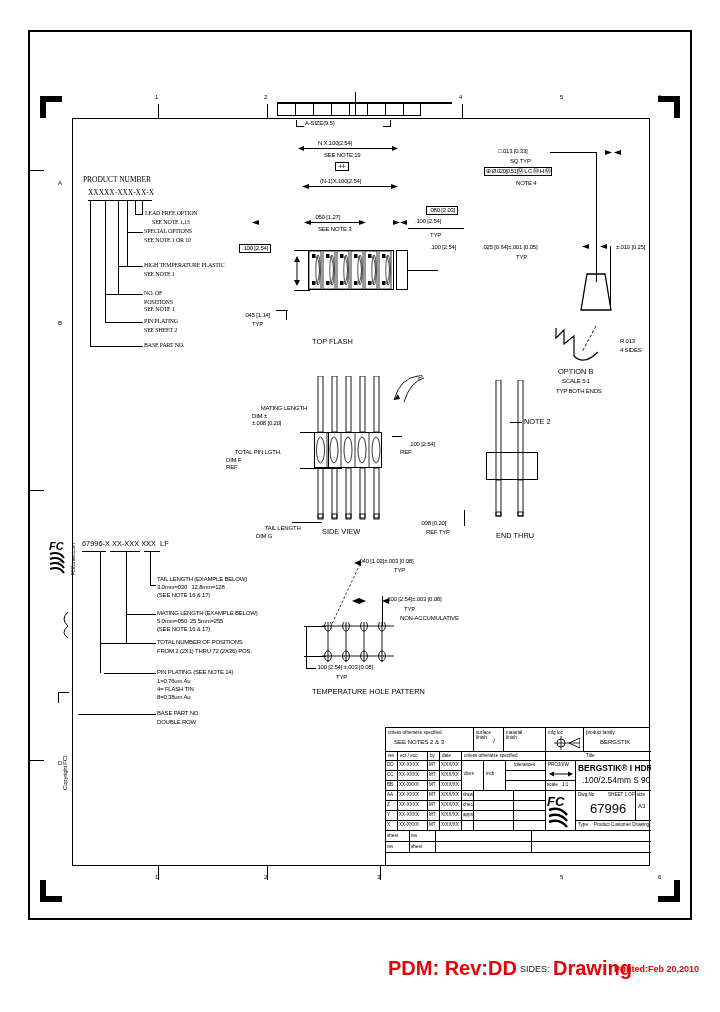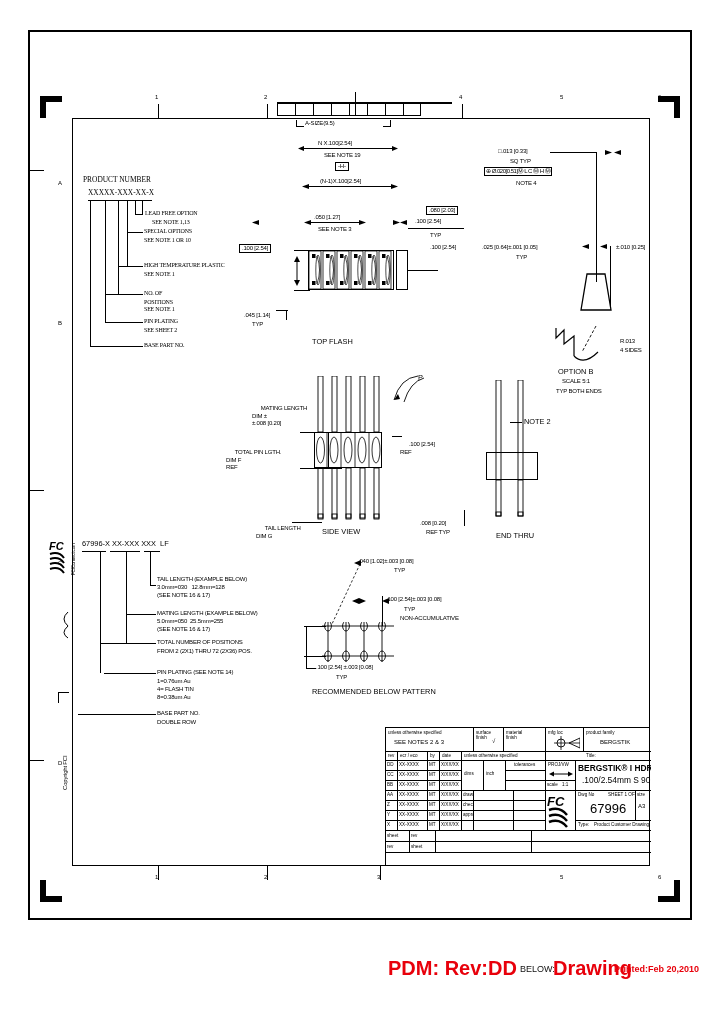--- a/index.html
+++ b/index.html
@@ -510,21 +510,21 @@
       </svg>
     </div>
 
     <div class="abs hl" style="left:14px;top:68px;width:22px;"></div>
     <div class="abs hl" style="left:14px;top:98px;width:22px;"></div>
     <div class="abs vl" style="left:16px;top:68px;height:42px;"></div>
     <div class="abs hl" style="left:16px;top:110px;width:10px;"></div>
     <div class="abs t" style="left:26px;top:106px;">.100 [2.54] ±.003 [0.08]</div>
     <div class="abs t" style="left:46px;top:116px;">TYP</div>
 
-    <div class="abs t8" style="left:22px;top:130px;">RECOMMENDED BELOW PATTERN</div>
+    <div class="abs t8" style="left:22px;top:130px;">TEMPERATURE HOLE PATTERN</div>
   </div>
 
   <div class="abs" id="title-block">
 
     <div class="tb-cell" style="left:0;top:0;width:88px;height:24px;">
       <div class="abs tbt" style="left:2px;top:2px;">unless otherwise specified</div>
       <div class="abs tbt6" style="left:8px;top:11px;">SEE NOTES 2 &amp; 3</div>
     </div>
     <div class="tb-cell" style="left:88px;top:0;width:30px;height:24px;">
       <div class="abs tbt" style="left:2px;top:2px;">surface
@@ -748,18 +748,18 @@
       </div>
     <div class="tb-cell" style="left:24px;top:114px;width:26px;height:11px;">
         <div class="abs tbt" style="left:1px;top:2px;">sheet</div>
       </div>
     <div class="tb-cell" style="left:50px;top:114px;width:96px;height:11px;"></div>
     <div class="tb-cell" style="left:146px;top:114px;width:119px;height:11px;border-right:none;"></div>
   </div>
 
   <div class="abs" id="footer">
     <span class="t14 red" style="position:absolute;left:388px;top:0;">PDM: Rev:DD</span>
-    <span class="t9 blk" style="position:absolute;left:520px;top:4px;">BELOW:</span>
+    <span class="t9 blk" style="position:absolute;left:520px;top:4px;">SIDES:</span>
     <span class="t14 red" style="position:absolute;left:553px;top:0;">Drawing</span>
     <span class="t9 red" style="position:absolute;left:614px;top:4px;">Printed:Feb 20,2010</span>
   </div>
 
 </div>
 
 </body></html>

